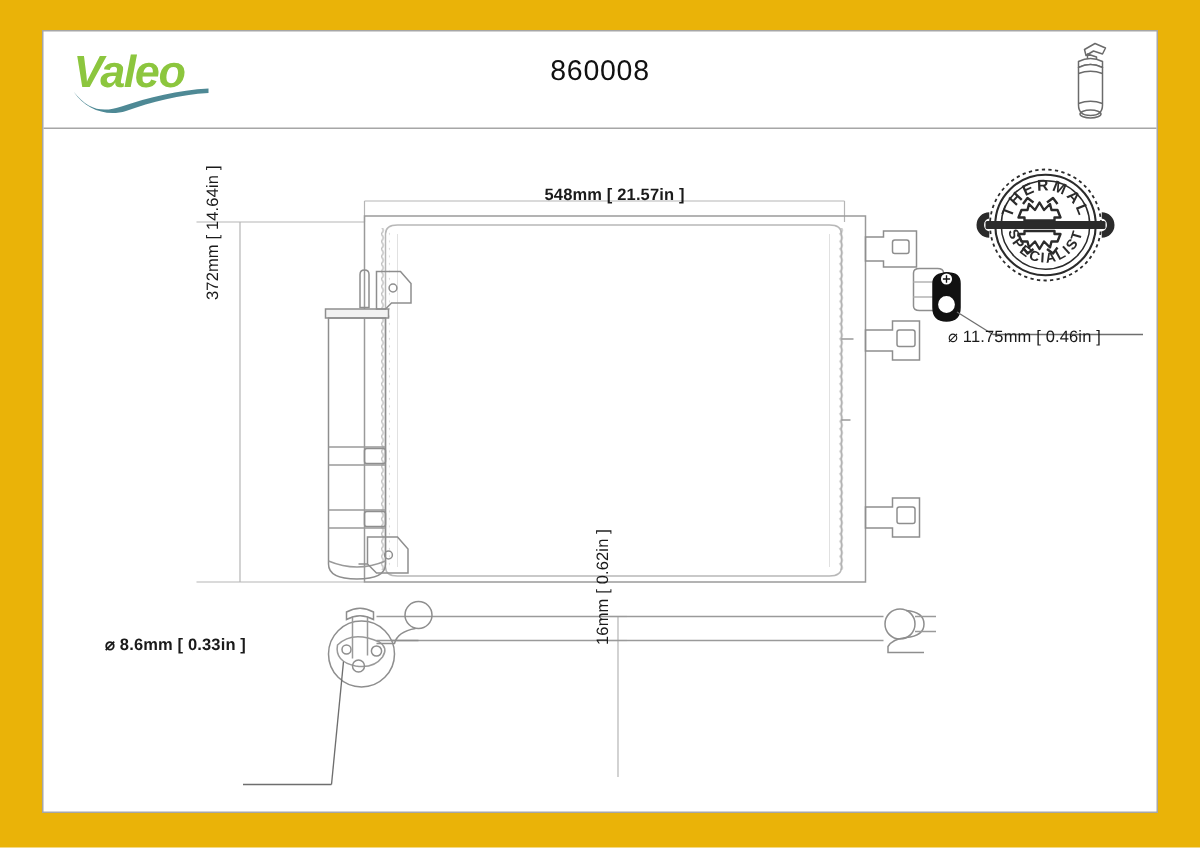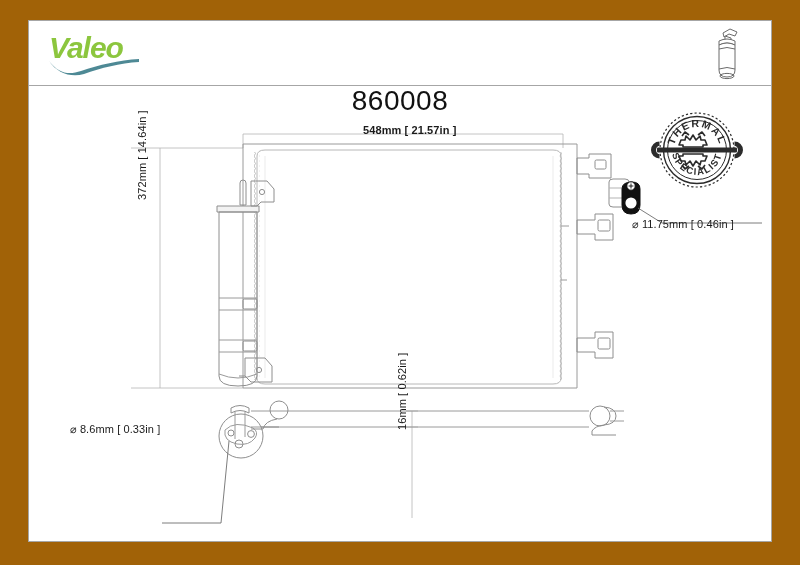--- a/index.html
+++ b/index.html
@@ -13,21 +13,21 @@
     height: 565px;
     font-family: "Liberation Sans", sans-serif;
     color: #1a1a1a;
     overflow: hidden;
   }
 
   #sheet {
     position: relative;
     width: 800px;
     height: 565px;
-    background: #a16207;
+    background: #eab308;
   }
 
   
   .frame {
     position: absolute;
     left: 28px;
     top: 20px;
     width: 744px;
     height: 522px;
     border: 1px solid #a6a6a6;
@@ -53,26 +53,25 @@
     height: 46px;
   }
   .logo-svg { display:block; }
 
   .part-number {
     position: absolute;
     left: 0;
     top: 16px;
     width: 742px;
     text-align: center;
-    font-size: 28px;
+    font-size: 19px;
     font-weight: 400;
     letter-spacing: 0.5px;
     color: #111;
     font-family: "Liberation Sans", sans-serif;
-    margin-top: 48px;
   }
 
   .product-thumb {
     position: absolute;
     right: 16px;
     top: 3px;
     width: 56px;
     height: 60px;
   }
 
@@ -100,21 +99,21 @@
     position: absolute;
     font-family: "Liberation Sans", sans-serif;
     font-size: 11px;
     color: #1a1a1a;
     white-space: nowrap;
     letter-spacing: 0.1px;
   }
   .dim-top   { left: 363px; top: 124px; font-weight: bold; }
   .dim-left  { left: 136px; top: 200px; transform: rotate(-90deg); transform-origin: left top; }
   .dim-right { left: 632px; top: 218px; }
-  .dim-bl    { left: 70px;  top: 423px; }
+  .dim-bl    { left: 70px;  top: 423px; font-weight: bold; }
   .dim-bot   { left: 396px; top: 430px; transform: rotate(-90deg); transform-origin: left top; }
 </style>
 </head>
 <body>
 
 <div id="sheet">
 
   <div class="frame"></div>
 
   <div class="header">

